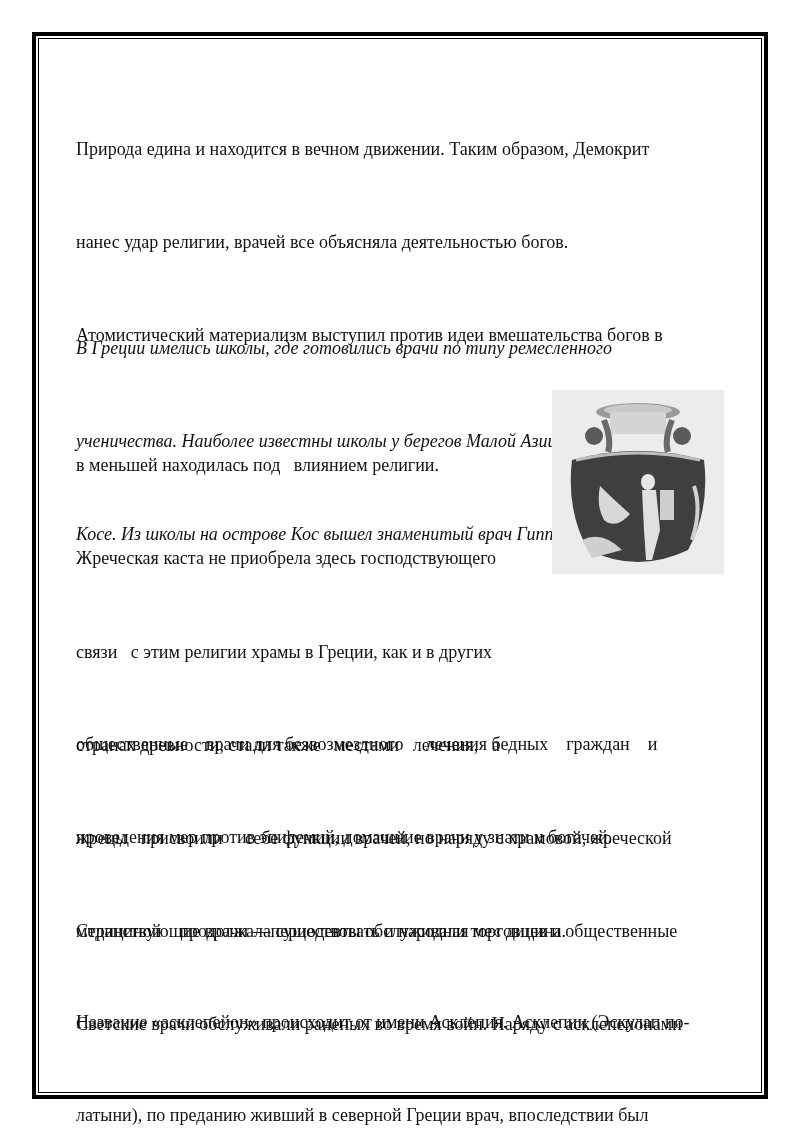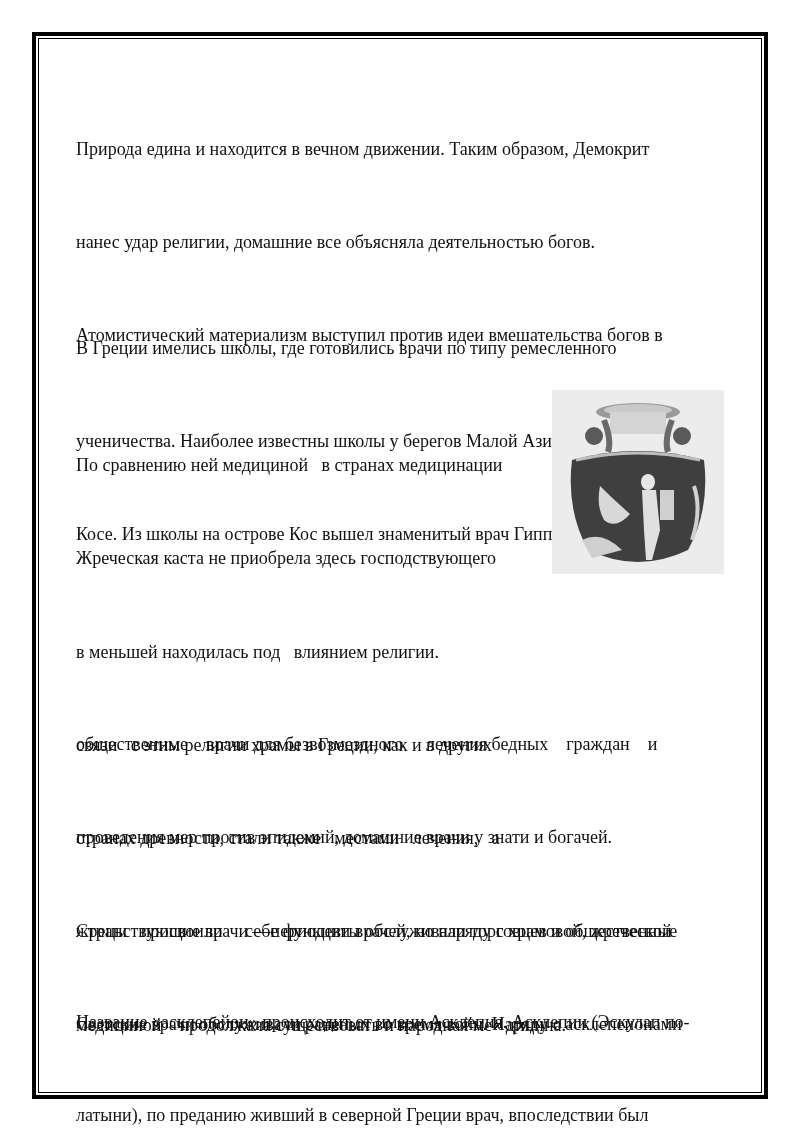--- a/index.html
+++ b/index.html
@@ -12,40 +12,40 @@
     position:absolute; left:2px; top:2px; right:2px; bottom:2px;
     border:1px solid #000;
   }
   .text {
     position:absolute; left:76px; width:660px;
     font-family:"Liberation Serif", serif; font-size:18px; color:#111;
     line-height:31px; white-space:pre;
   }
   .line { display:block; height:31px; }
   #p1 { top:72px; }
-  #p2 { top:271px; }
+  #p2 { top:271px;font-style:italic; }
   #p3 { top:388px; }
   #p4 { top:667px; }
   #p5 { top:945px; }
   #p3 .line, #p4 .line { height:31.3px; }
   .vase {
     position:absolute; left:552px; top:390px; width:172px; height:184px;
     background:#e9e9e9;
   }
 </style>
 </head>
 <body>
 
 <div class="page-frame">
   <div class="page-frame-inner"></div>
 </div>
 
 <div class="text" id="p1">
   <span class="line">Природа едина и находится в вечном движении. Таким образом, Демокрит</span>
-  <span class="line">нанес удар религии, домашние все объясняла деятельностью богов.</span>
+  <span class="line">нанес удар религии, врачей все объясняла деятельностью богов.</span>
   <span class="line">Атомистический материализм выступил против идеи вмешательства богов в</span>
 </div>
 
 <div class="text" id="p2">
   <span class="line">В Греции имелись школы, где готовились врачи по типу ремесленного</span>
   <span class="line">ученичества. Наиболее известны школы у берегов Малой Азии, в Книдосе и</span>
   <span class="line">Косе. Из школы на острове Кос вышел знаменитый врач Гиппократ.</span>
 </div>
 
 <div class="vase">
@@ -67,23 +67,22 @@
     <ellipse cx="96" cy="92" rx="7" ry="8" fill="#e6e6e6"></ellipse>
     <path d="M90 100 L104 100 L108 140 L100 170 L94 170 L92 140 Z" fill="#e0e0e0"></path>
     <rect x="108" y="100" width="14" height="30" fill="#cfcfcf"></rect>
     <path d="M48 96 Q62 110 78 124 Q64 140 52 130 Q44 116 48 96 Z" fill="#d8d8d8"></path>
     <path d="M30 150 Q50 140 70 160 L40 168 Z" fill="#cfcfcf"></path>
     <path d="M142 96 Q150 120 140 150" stroke="#d0d0d0" stroke-width="4" fill="none"></path>
   </svg>
 </div>
 
 <div class="text" id="p3">
-  <span class="line">По сравнению ней медициной   в странах медицинации</span>
+  <span class="line">в меньшей находилась под   влиянием религии.</span>
   <span class="line">Жреческая каста не приобрела здесь господствующего</span>
-  <span class="line">в меньшей находилась под   влиянием религии.</span>
   <span class="line">связи   с этим религии храмы в Греции, как и в других</span>
   <span class="line">странах древности, стали также   местами   лечения,   а</span>
   <span class="line">жрецы   присвоили     себе функции врачей, но наряду с храмовой, жреческой</span>
   <span class="line">медициной    продолжала существовать и народная ме« дицина.</span>
 </div>
 
 <div class="text" id="p4">
   <span class="line">общественные    врачи для безвозмездного     лечения бедных    граждан    и</span>
   <span class="line">проведения мер против эпидемий, домашние врачи у знати и богачей.</span>
   <span class="line">Странствующие врачи —периодевты обслуживали торговцев и общественные</span>

